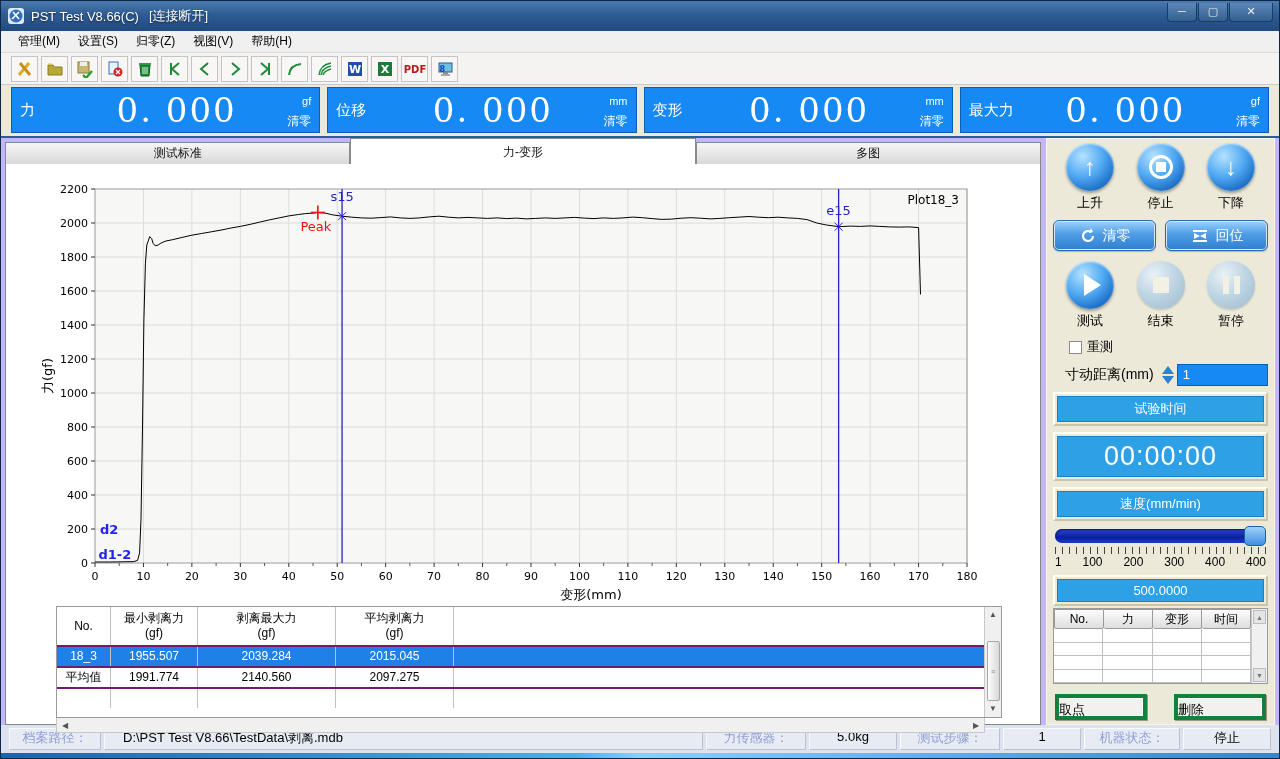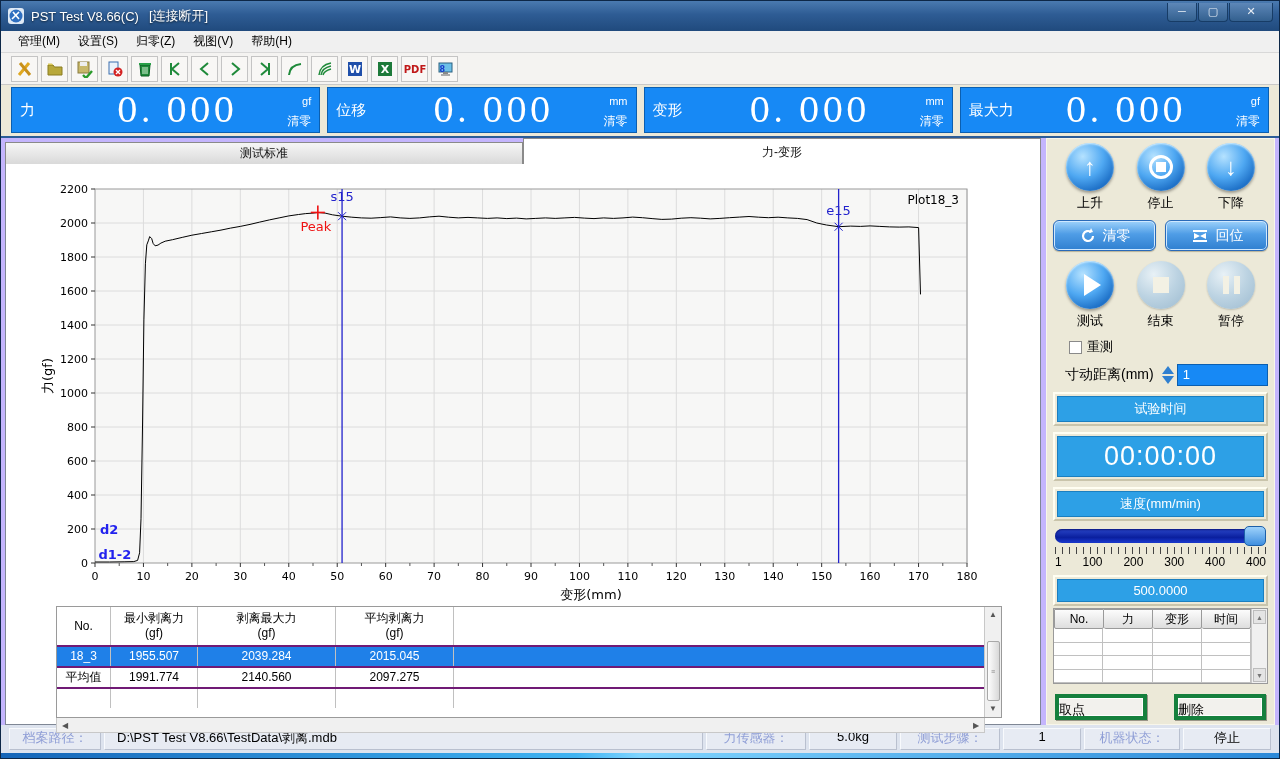--- a/index.html
+++ b/index.html
@@ -265,20 +265,21 @@
       <span class="dclear">清零</span></span>
     </div>
   </div>
 
   <div class="content">
 
     <div class="left-col">
       <div class="tabsrow">
         <div class="tab">测试标准</div>
         <div class="tab active">力-变形</div>
+        <div class="tab">多图</div>
       </div>
       <div class="main-panel">
         <div class="chart-wrap">
           <svg class="chart-svg" width="1024" height="440" viewBox="0 0 1024 440">
               <rect x="85" y="23" width="872" height="374" fill="#f7f7f6" stroke="none"></rect>
               <line x1="133.44444444444446" y1="23" x2="133.44444444444446" y2="397" stroke="#dcdcdc" stroke-width="1"></line>
               <line x1="181.88888888888889" y1="23" x2="181.88888888888889" y2="397" stroke="#dcdcdc" stroke-width="1"></line>
               <line x1="230.33333333333334" y1="23" x2="230.33333333333334" y2="397" stroke="#dcdcdc" stroke-width="1"></line>
               <line x1="278.77777777777777" y1="23" x2="278.77777777777777" y2="397" stroke="#dcdcdc" stroke-width="1"></line>
               <line x1="327.22222222222223" y1="23" x2="327.22222222222223" y2="397" stroke="#dcdcdc" stroke-width="1"></line>
@@ -615,21 +616,21 @@
         <div class="gray-btn">取点</div>
         <div class="gray-btn">删除</div>
       </div>
     </div>
   </div>
 
   <div class="statusbar">
     <div class="seg" style="width:92px">
         <span class="slabel">档案路径：</span>
       </div>
-    <div class="seg val" style="flex:1; justify-content:flex-start; padding-left:12px">D:\PST Test V8.66\TestData\剥离.mdb</div>
+    <div class="seg val" style="flex:1; justify-content:flex-start; padding-left:18px">D:\PST Test V8.66\TestData\剥离.mdb</div>
     <div class="seg" style="width:100px">
         <span class="slabel">力传感器：</span>
       </div>
     <div class="seg val" style="width:88px">5.0kg</div>
     <div class="seg" style="width:100px">
         <span class="slabel">测试步骤：</span>
       </div>
     <div class="seg val" style="width:78px">1</div>
     <div class="seg" style="width:96px">
         <span class="slabel">机器状态：</span>

